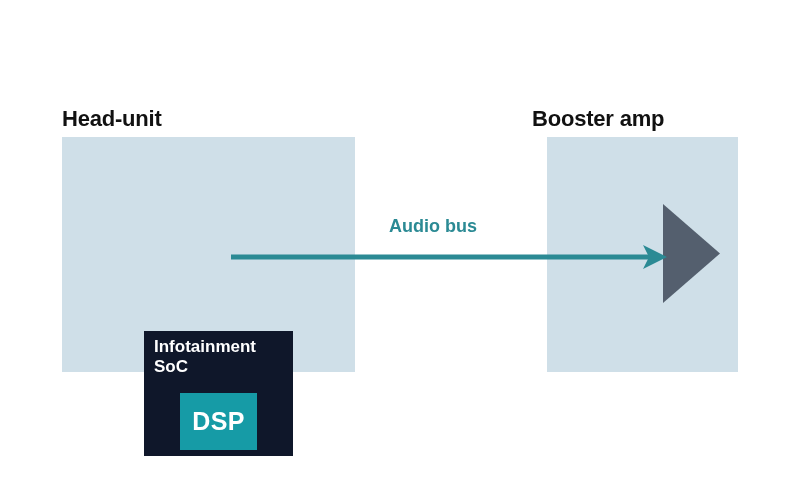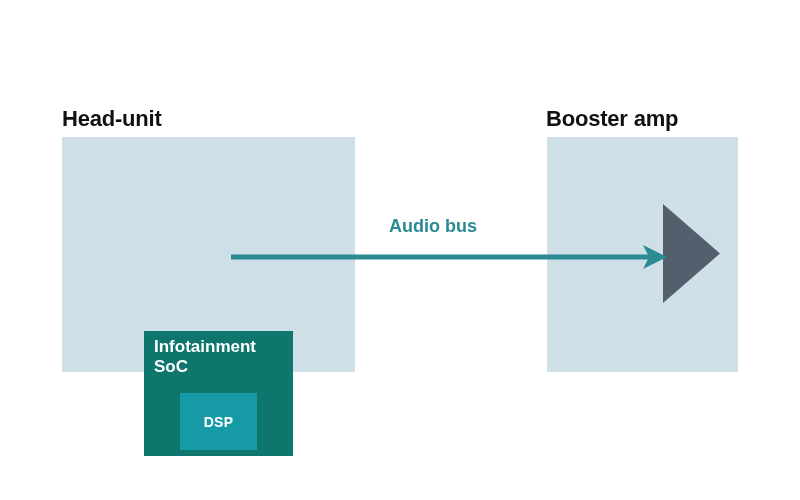--- a/index.html
+++ b/index.html
@@ -24,21 +24,21 @@
   
   .block-title {
     position: absolute;
     font-size: 22px;
     font-weight: bold;
     color: #111111;
     letter-spacing: -0.2px;
     white-space: nowrap;
   }
   #head-unit-title { left: 62px;  top: 106px; }
-  #booster-title   { left: 546px; top: 106px; }
+  #booster-title   { left: 532px; top: 106px; }
 
   
   .enclosure {
     position: absolute;
     background: #cfdfe8;
   }
   #head-unit-box {
     left: 62px;
     top: 137px;
     width: 293px;
@@ -51,21 +51,21 @@
     height: 235px;
   }
 
   
   #soc-box {
     position: absolute;
     left: 82px;
     top: 194px;
     width: 149px;
     height: 125px;
-    background: #0f766e;
+    background: #0f172a;
   }
   #soc-label {
     position: absolute;
     left: 10px;
     top: 6px;
     width: 140px;
     color: #ffffff;
     font-size: 17px;
     font-weight: bold;
     line-height: 20px;
@@ -79,21 +79,21 @@
     top: 62px;
     width: 77px;
     height: 57px;
     background: #169ba6;
     display: flex;
     align-items: center;
     justify-content: center;
   }
   #dsp-label {
     color: #ffffff;
-    font-size: 14px;
+    font-size: 25px;
     font-weight: bold;
     letter-spacing: 0.3px;
   }
 
   
   #audio-bus-connector {
     position: absolute;
     left: 225px;
     top: 225px;
     width: 450px;

